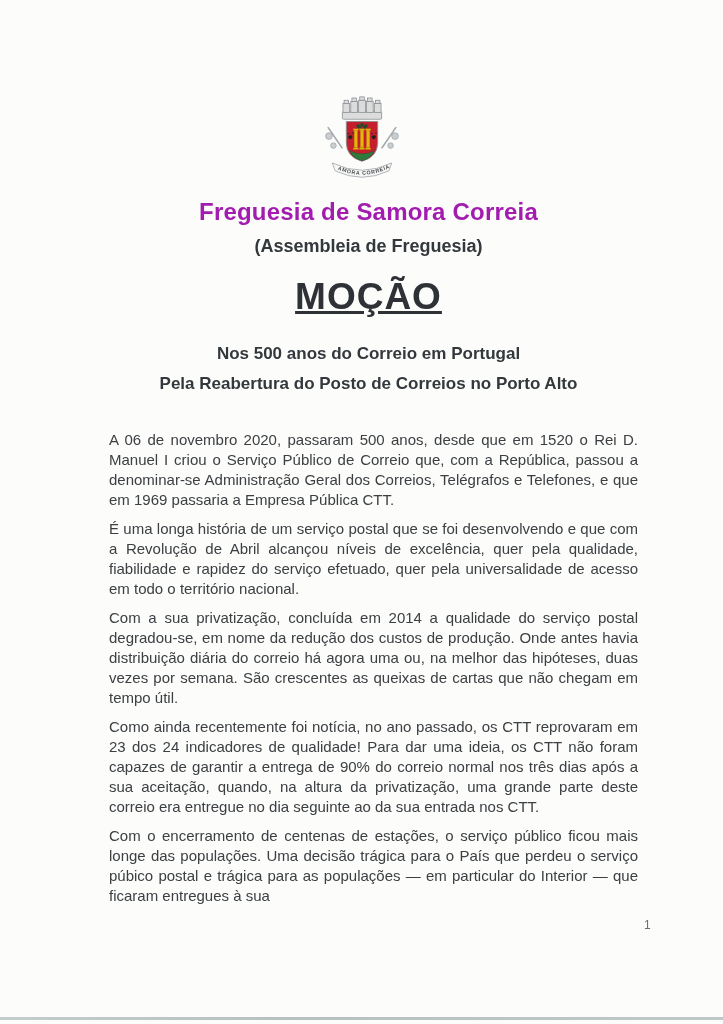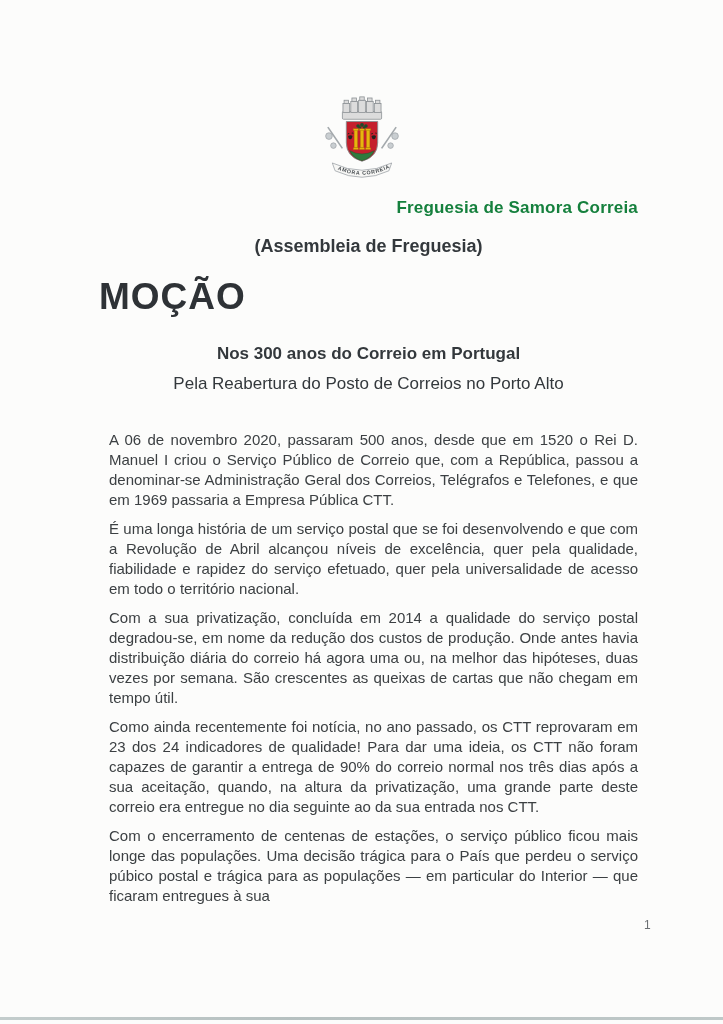--- a/index.html
+++ b/index.html
@@ -21,42 +21,43 @@
     background:linear-gradient(to right,#b9c4c4,#aab6b6 40%,#b4bfbf);
     opacity:.85;
   }
   .crest-wrap{
     position:absolute;top:92px;left:0;width:723px;
     display:flex;justify-content:center;
   }
   .crest{width:84px;height:96px;}
   .org-name{
     position:absolute;top:198px;left:99px;width:539px;
-    text-align:right;
-    font-size:17px;font-weight:700;color:#15803d;
+    text-align:center;
+    font-size:24px;font-weight:700;color:#a21caf;
     letter-spacing:.2px;
   }
   .org-subtitle{
     position:absolute;top:236px;left:99px;width:539px;
     text-align:center;
     font-size:18px;font-weight:700;color:#33383c;
   }
   .doc-title{
     position:absolute;top:276px;left:99px;width:539px;
-    text-align:left;
+    text-align:center;
     font-size:37px;font-weight:700;color:#2e3236;
     letter-spacing:1px;
+    text-decoration:underline;
   }
   .doc-subtitle-1{
     position:absolute;top:344px;left:99px;width:539px;
     text-align:center;font-size:17px;font-weight:700;color:#33383c;
   }
   .doc-subtitle-2{
     position:absolute;top:374px;left:99px;width:539px;
-    text-align:center;font-size:17px;font-weight:400;color:#33383c;
+    text-align:center;font-size:17px;font-weight:700;color:#33383c;
   }
   .body-text{
     position:absolute;top:430px;left:99px;width:539px;
   }
   .para{
     margin:0 0 9px 10px;
     font-size:15px;line-height:20px;
     text-align:justify;
     color:#3c4043;
   }
@@ -138,21 +139,21 @@
       </text>
     </svg>
   </div>
 
   <div class="org-name">Freguesia de Samora Correia</div>
 
   <div class="org-subtitle">(Assembleia de Freguesia)</div>
 
   <div class="doc-title">MOÇÃO</div>
 
-  <div class="doc-subtitle-1">Nos 300 anos do Correio em Portugal</div>
+  <div class="doc-subtitle-1">Nos 500 anos do Correio em Portugal</div>
 
   <div class="doc-subtitle-2">Pela Reabertura do Posto de Correios no Porto Alto</div>
 
   <div class="body-text">
     <p class="para">A 06 de novembro 2020, passaram 500 anos, desde que em 1520 o Rei D. Manuel I criou o Serviço Público de Correio que, com a República, passou a denominar-se Administração Geral dos Correios, Telégrafos e Telefones, e que em 1969 passaria a Empresa Pública CTT.</p>
     <p class="para">É uma longa história de um serviço postal que se foi desenvolvendo e que com a Revolução de Abril alcançou níveis de excelência, quer pela qualidade, fiabilidade e rapidez do serviço efetuado, quer pela universalidade de acesso em todo o território nacional.</p>
     <p class="para">Com a sua privatização, concluída em 2014 a qualidade do serviço postal degradou-se, em nome da redução dos custos de produção. Onde antes havia distribuição diária do correio há agora uma ou, na melhor das hipóteses, duas vezes por semana. São crescentes as queixas de cartas que não chegam em tempo útil.</p>
     <p class="para">Como ainda recentemente foi notícia, no ano passado, os CTT reprovaram em 23 dos 24 indicadores de qualidade! Para dar uma ideia, os CTT não foram capazes de garantir a entrega de 90% do correio normal nos três dias após a sua aceitação, quando, na altura da privatização, uma grande parte deste correio era entregue no dia seguinte ao da sua entrada nos CTT.</p>
     <p class="para">Com o encerramento de centenas de estações, o serviço público ficou mais longe das populações. Uma decisão trágica para o País que perdeu o serviço púbico postal e trágica para as populações — em particular do Interior — que ficaram entregues à sua</p>
   </div>

